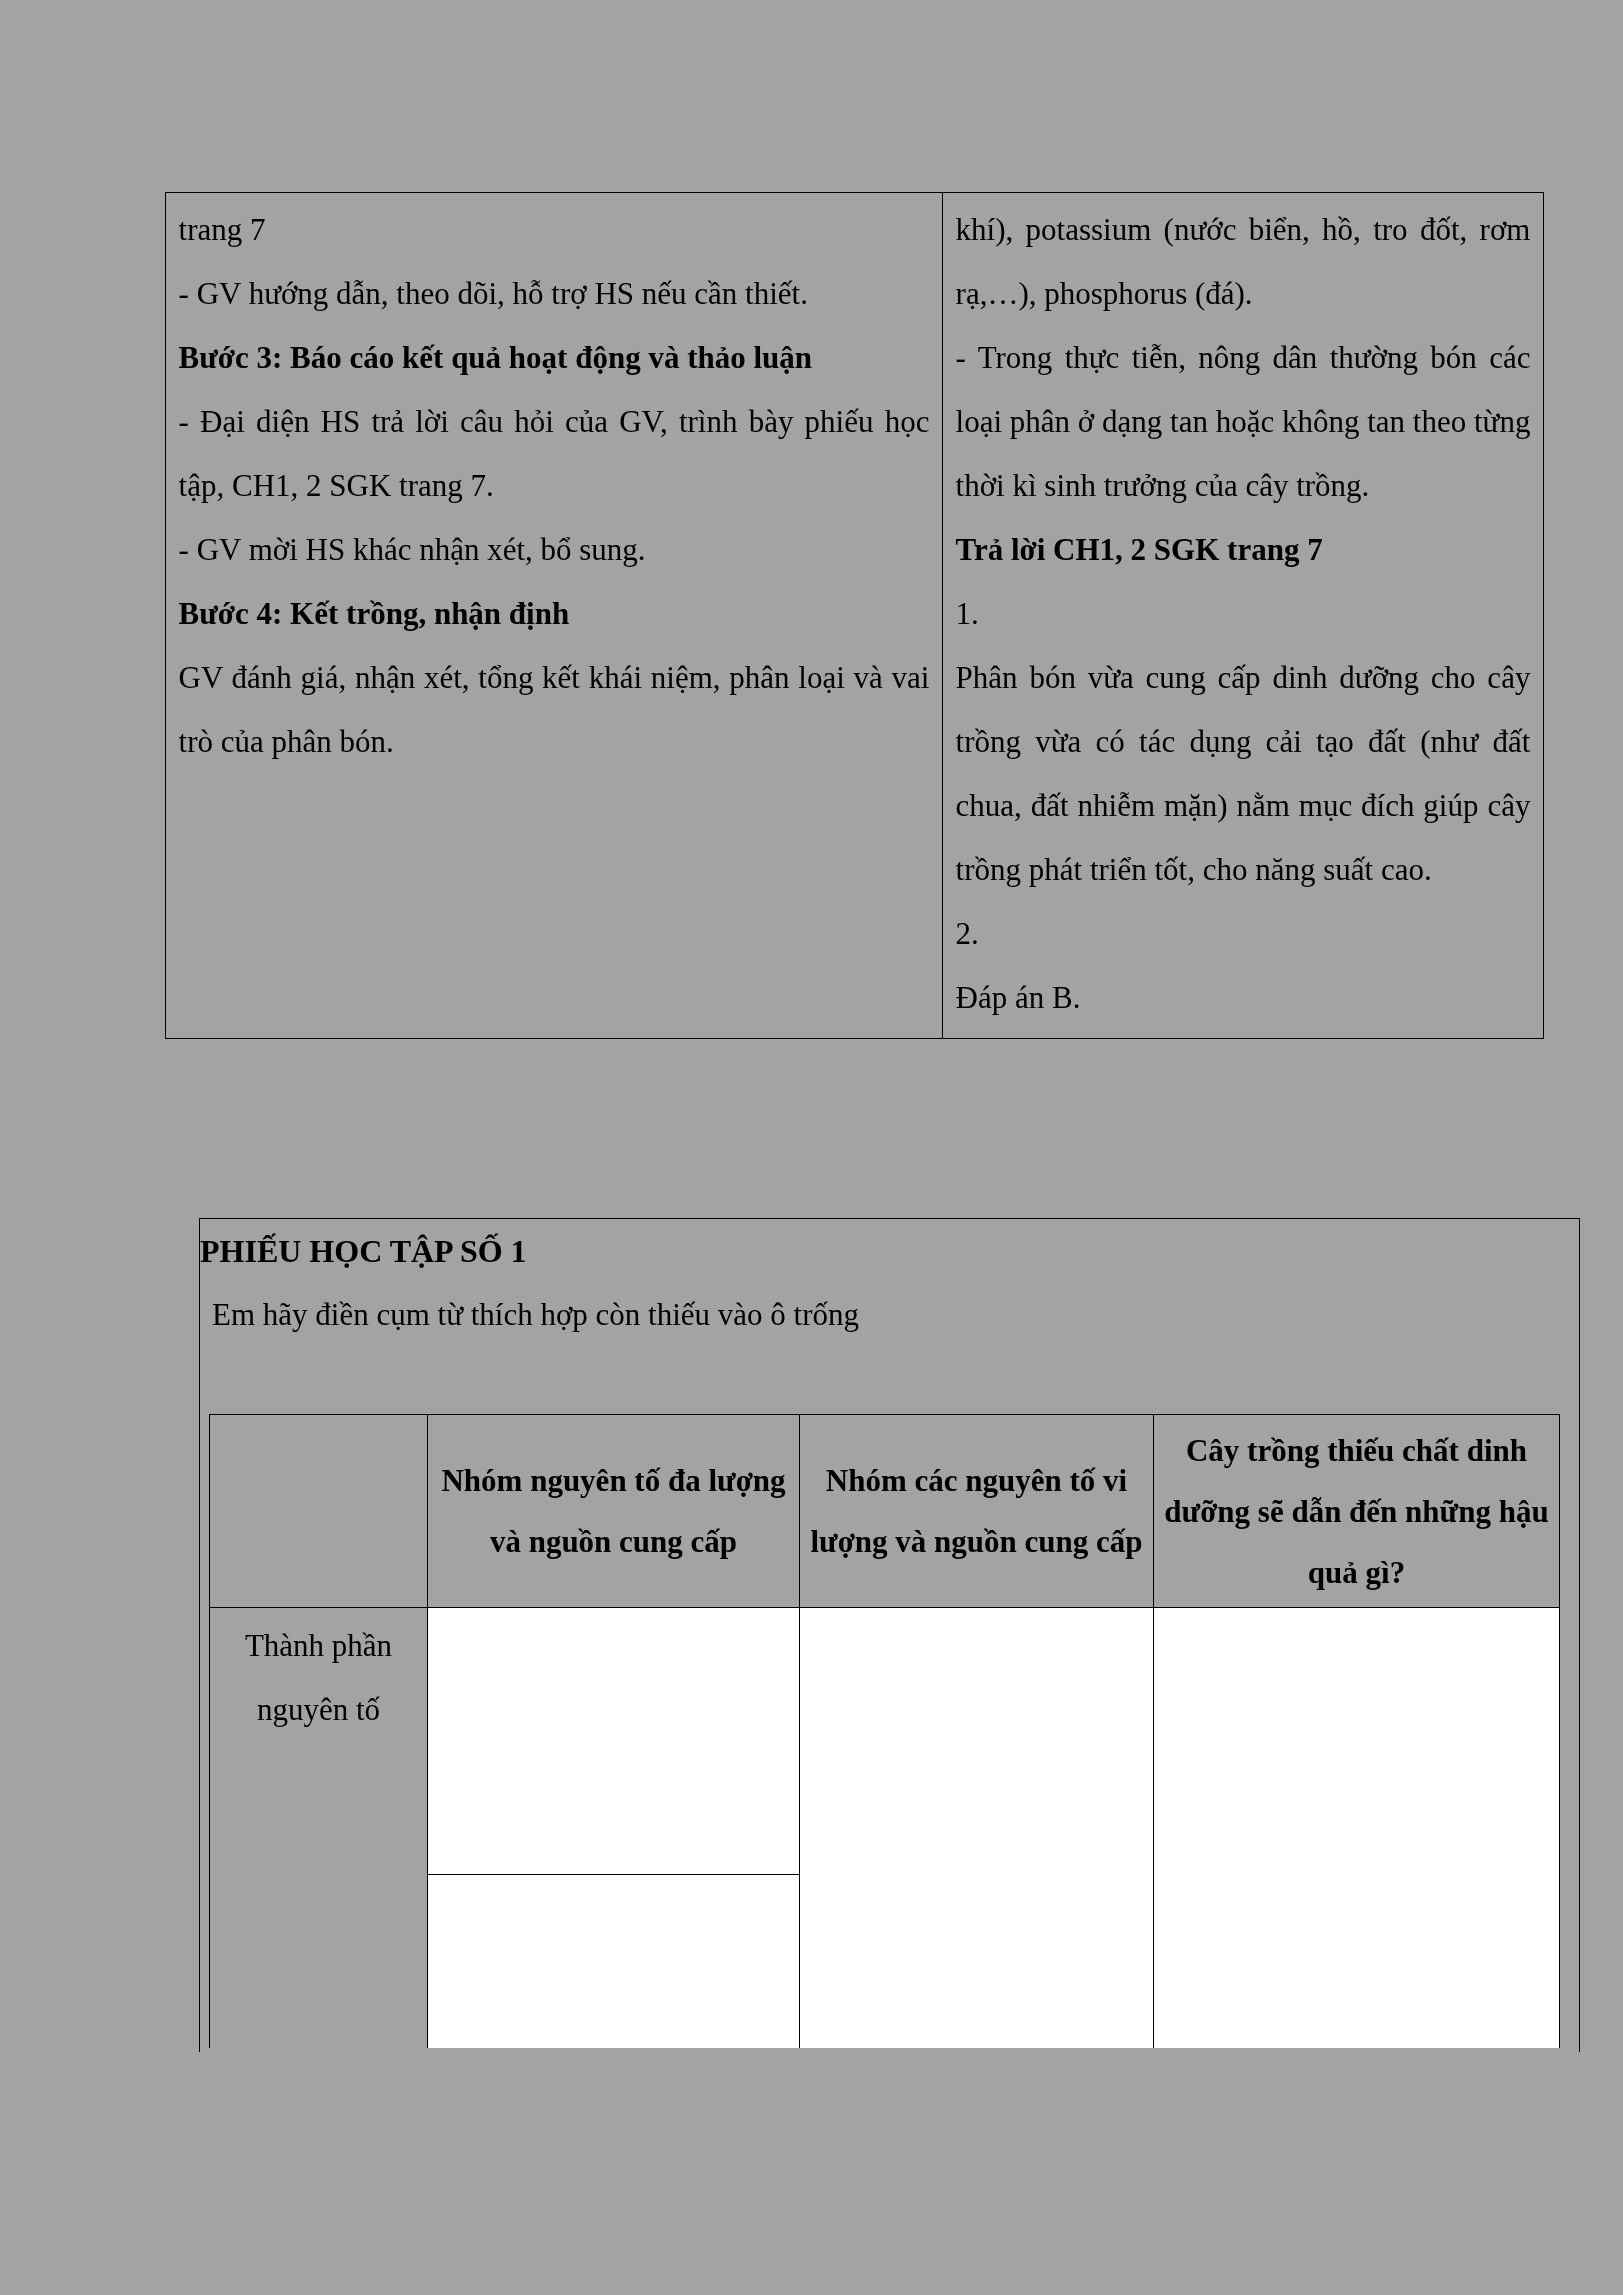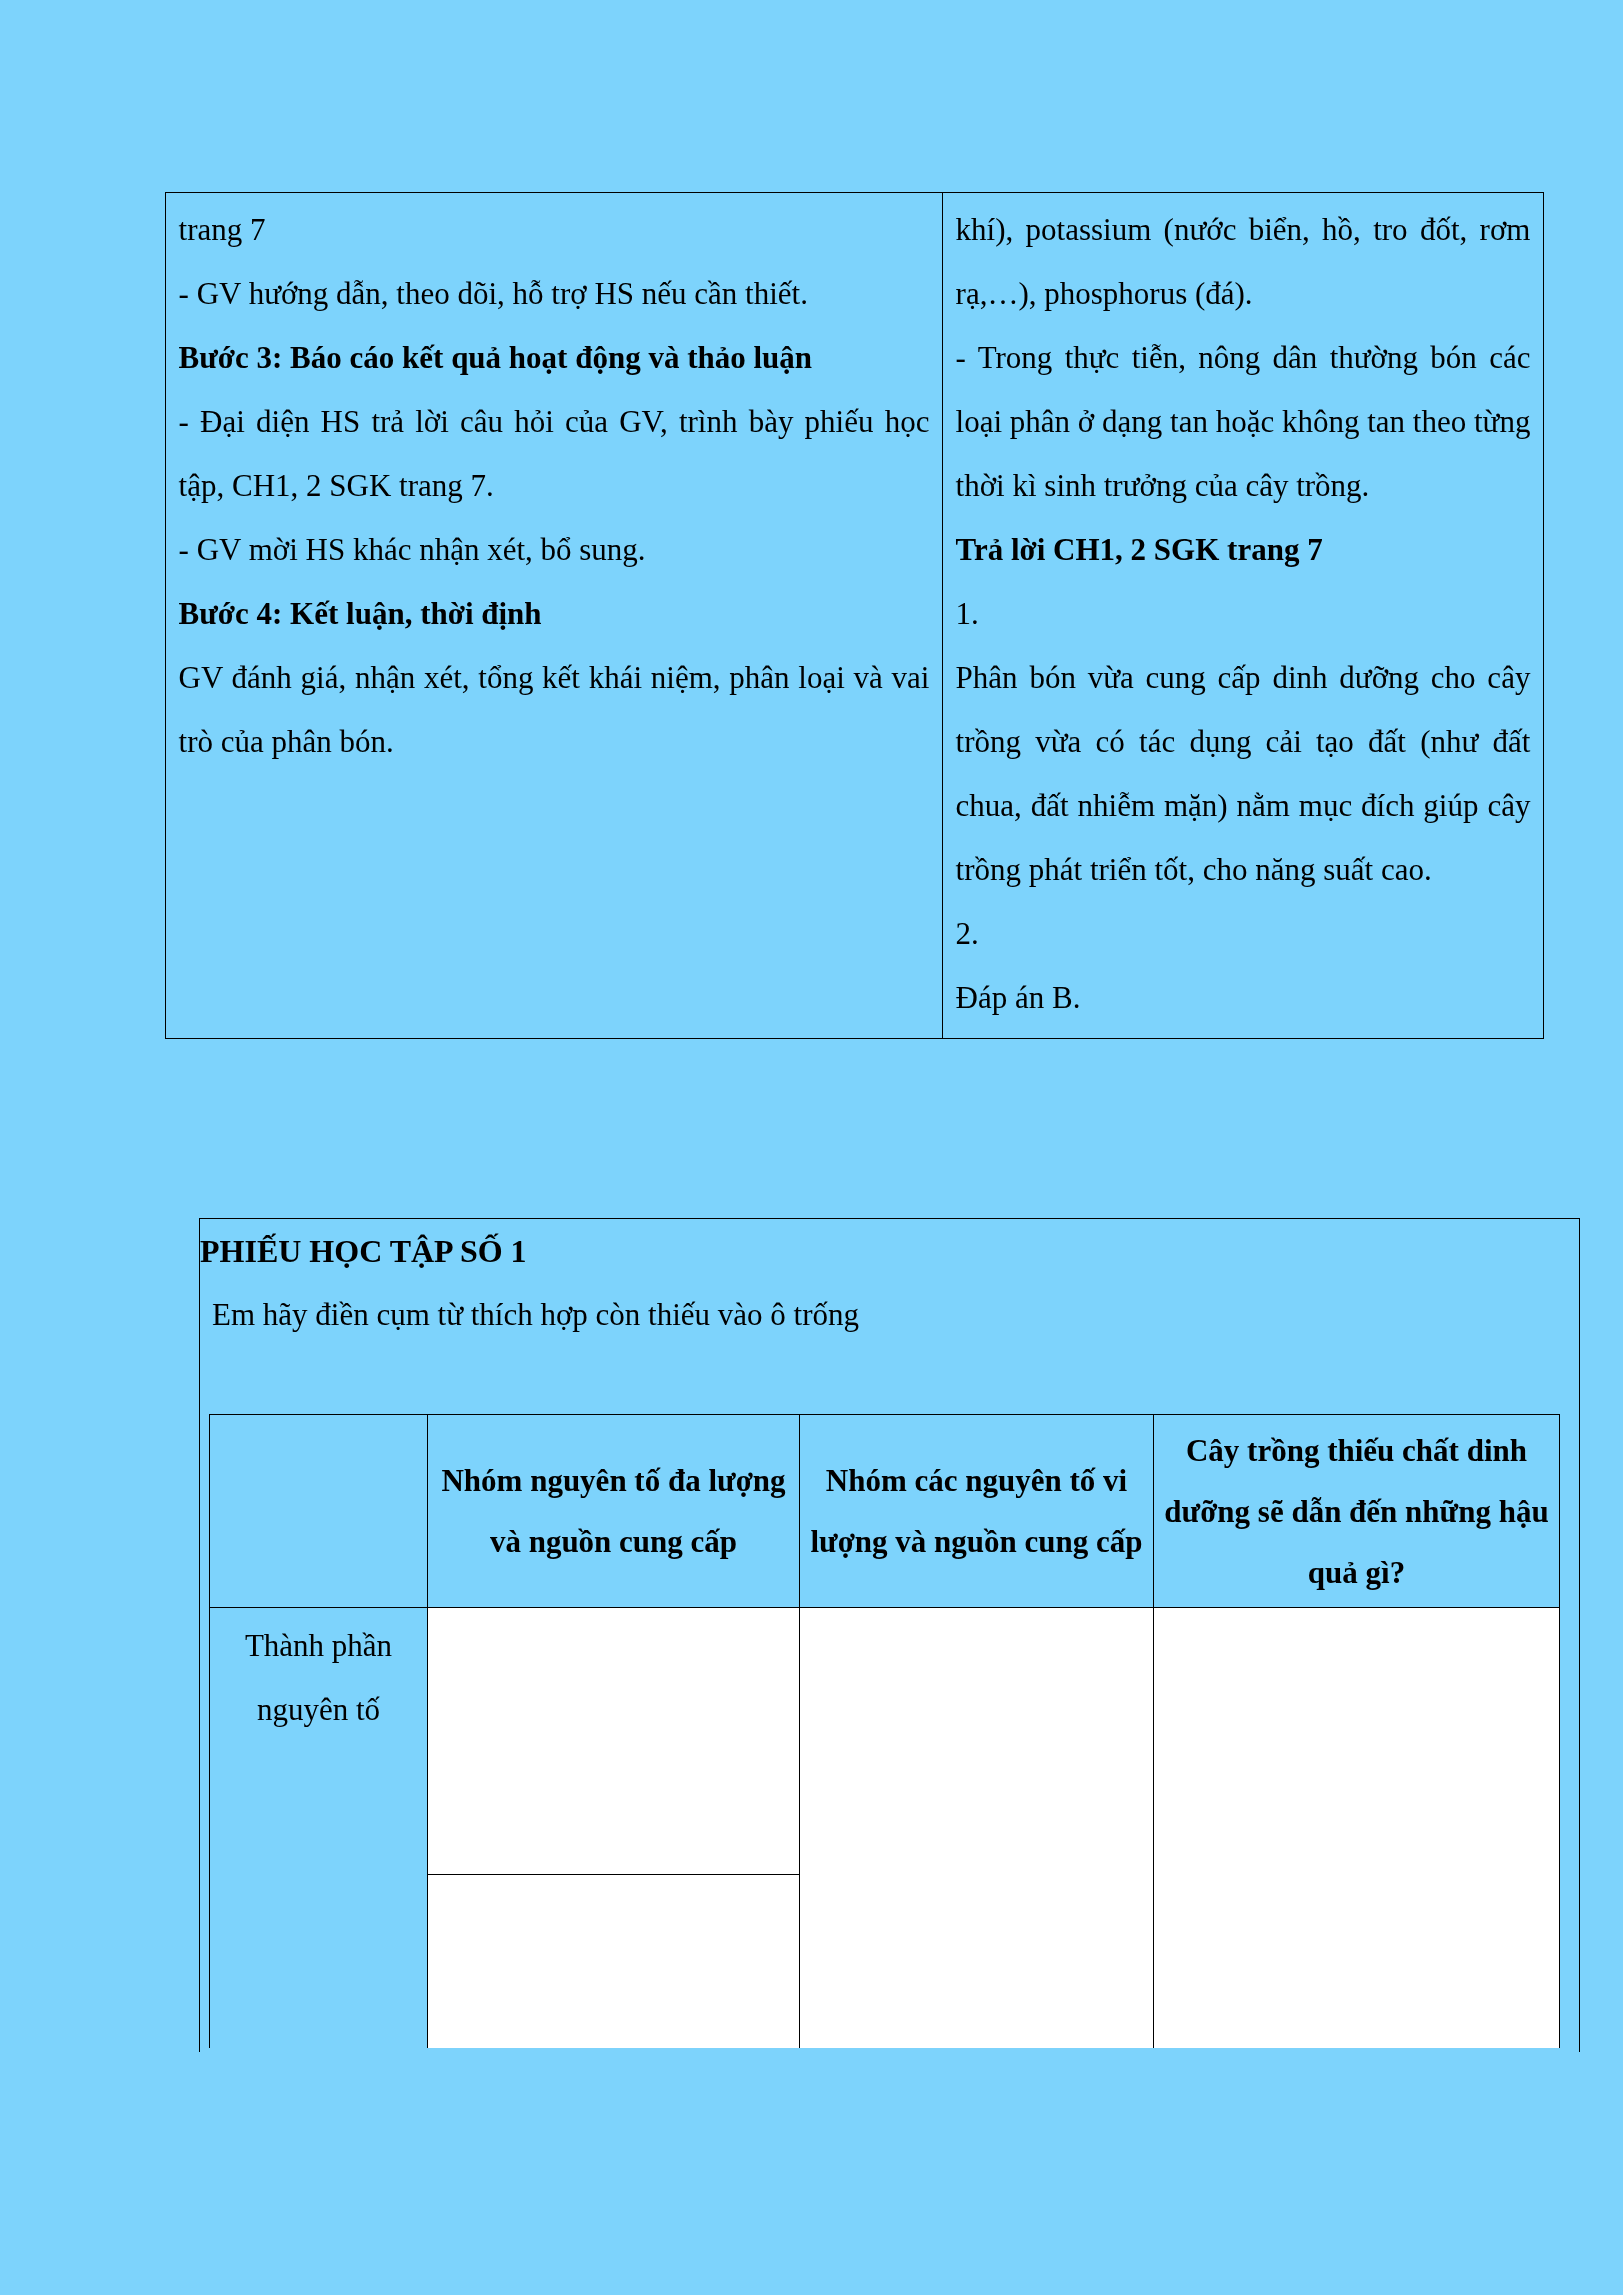--- a/index.html
+++ b/index.html
@@ -1,21 +1,21 @@
 <!DOCTYPE html>
 <html style="font-size:12.6px"><head>
 <meta charset="utf-8">
 <style>
   * { box-sizing: border-box; }
   html, body { margin: 0; padding: 0; background: #ffffff; }
   .page {
     position: relative;
     width: 1623px;
     height: 2295px;
-    background: #7dd3fc;
+    background: #a3a3a3;
     color: #000000;
     font-family: "Liberation Serif", "DejaVu Serif", serif;
     font-size: 31px;
     overflow: hidden;
   }
 
   
   .top-table {
     position: absolute;
     left: 165px;
@@ -105,21 +105,21 @@
 
   <table class="top-table">
     <tbody>
         <tr>
       <td class="col-left">
         <p class="doc">trang 7</p>
         <p class="doc">- GV hướng dẫn, theo dõi, hỗ trợ HS nếu cần thiết.</p>
         <p class="doc bold">Bước 3: Báo cáo kết quả hoạt động và thảo luận</p>
         <p class="doc">- Đại diện HS trả lời câu hỏi của GV, trình bày phiếu học tập, CH1, 2 SGK trang 7.</p>
         <p class="doc">- GV mời HS khác nhận xét, bổ sung.</p>
-        <p class="doc bold">Bước 4: Kết luận, thời định</p>
+        <p class="doc bold">Bước 4: Kết trồng, nhận định</p>
         <p class="doc">GV đánh giá, nhận xét, tổng kết khái niệm, phân loại và vai trò của phân bón.</p>
       </td>
       <td class="col-right">
         <p class="doc">khí), potassium (nước biển, hồ, tro đốt, rơm rạ,…), phosphorus (đá).</p>
         <p class="doc">- Trong thực tiễn, nông dân thường bón các loại phân ở dạng tan hoặc không tan theo từng thời kì sinh trưởng của cây trồng.</p>
         <p class="doc bold">Trả lời CH1, 2 SGK trang 7</p>
         <p class="doc">1.</p>
         <p class="doc">Phân bón vừa cung cấp dinh dưỡng cho cây trồng vừa có tác dụng cải tạo đất (như đất chua, đất nhiễm mặn) nằm mục đích giúp cây trồng phát triển tốt, cho năng suất cao.</p>
         <p class="doc">2.</p>
         <p class="doc">Đáp án B.</p>

